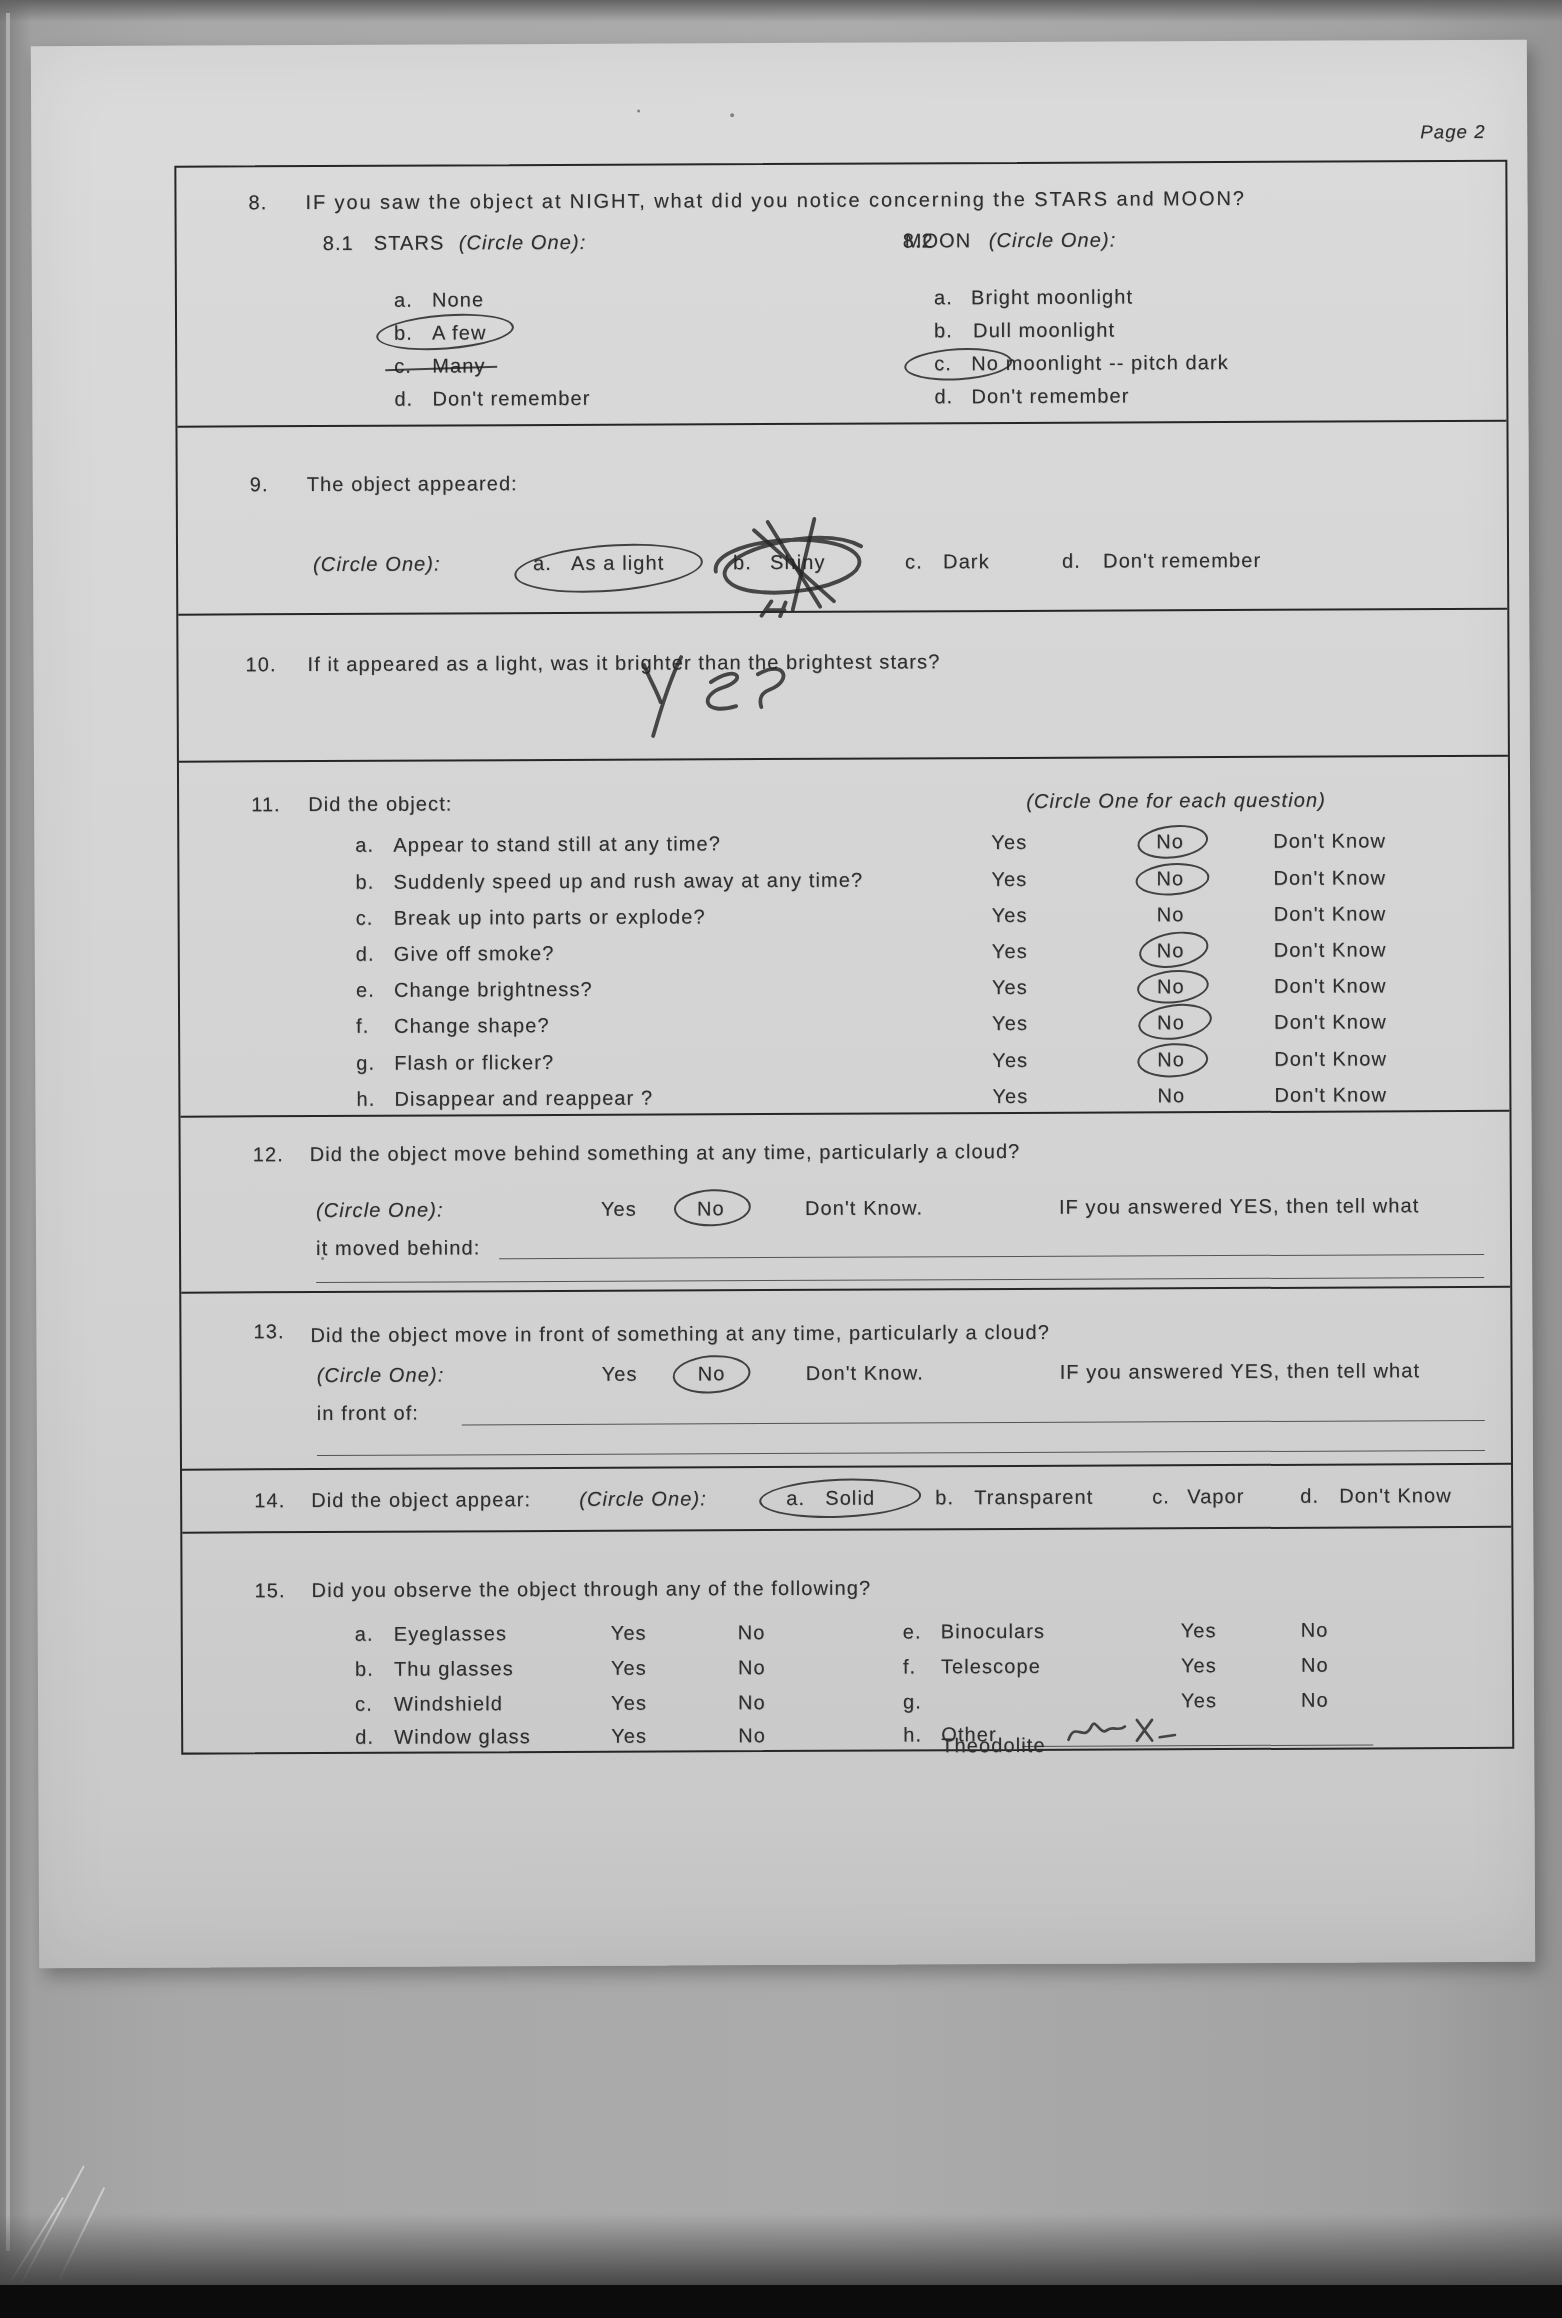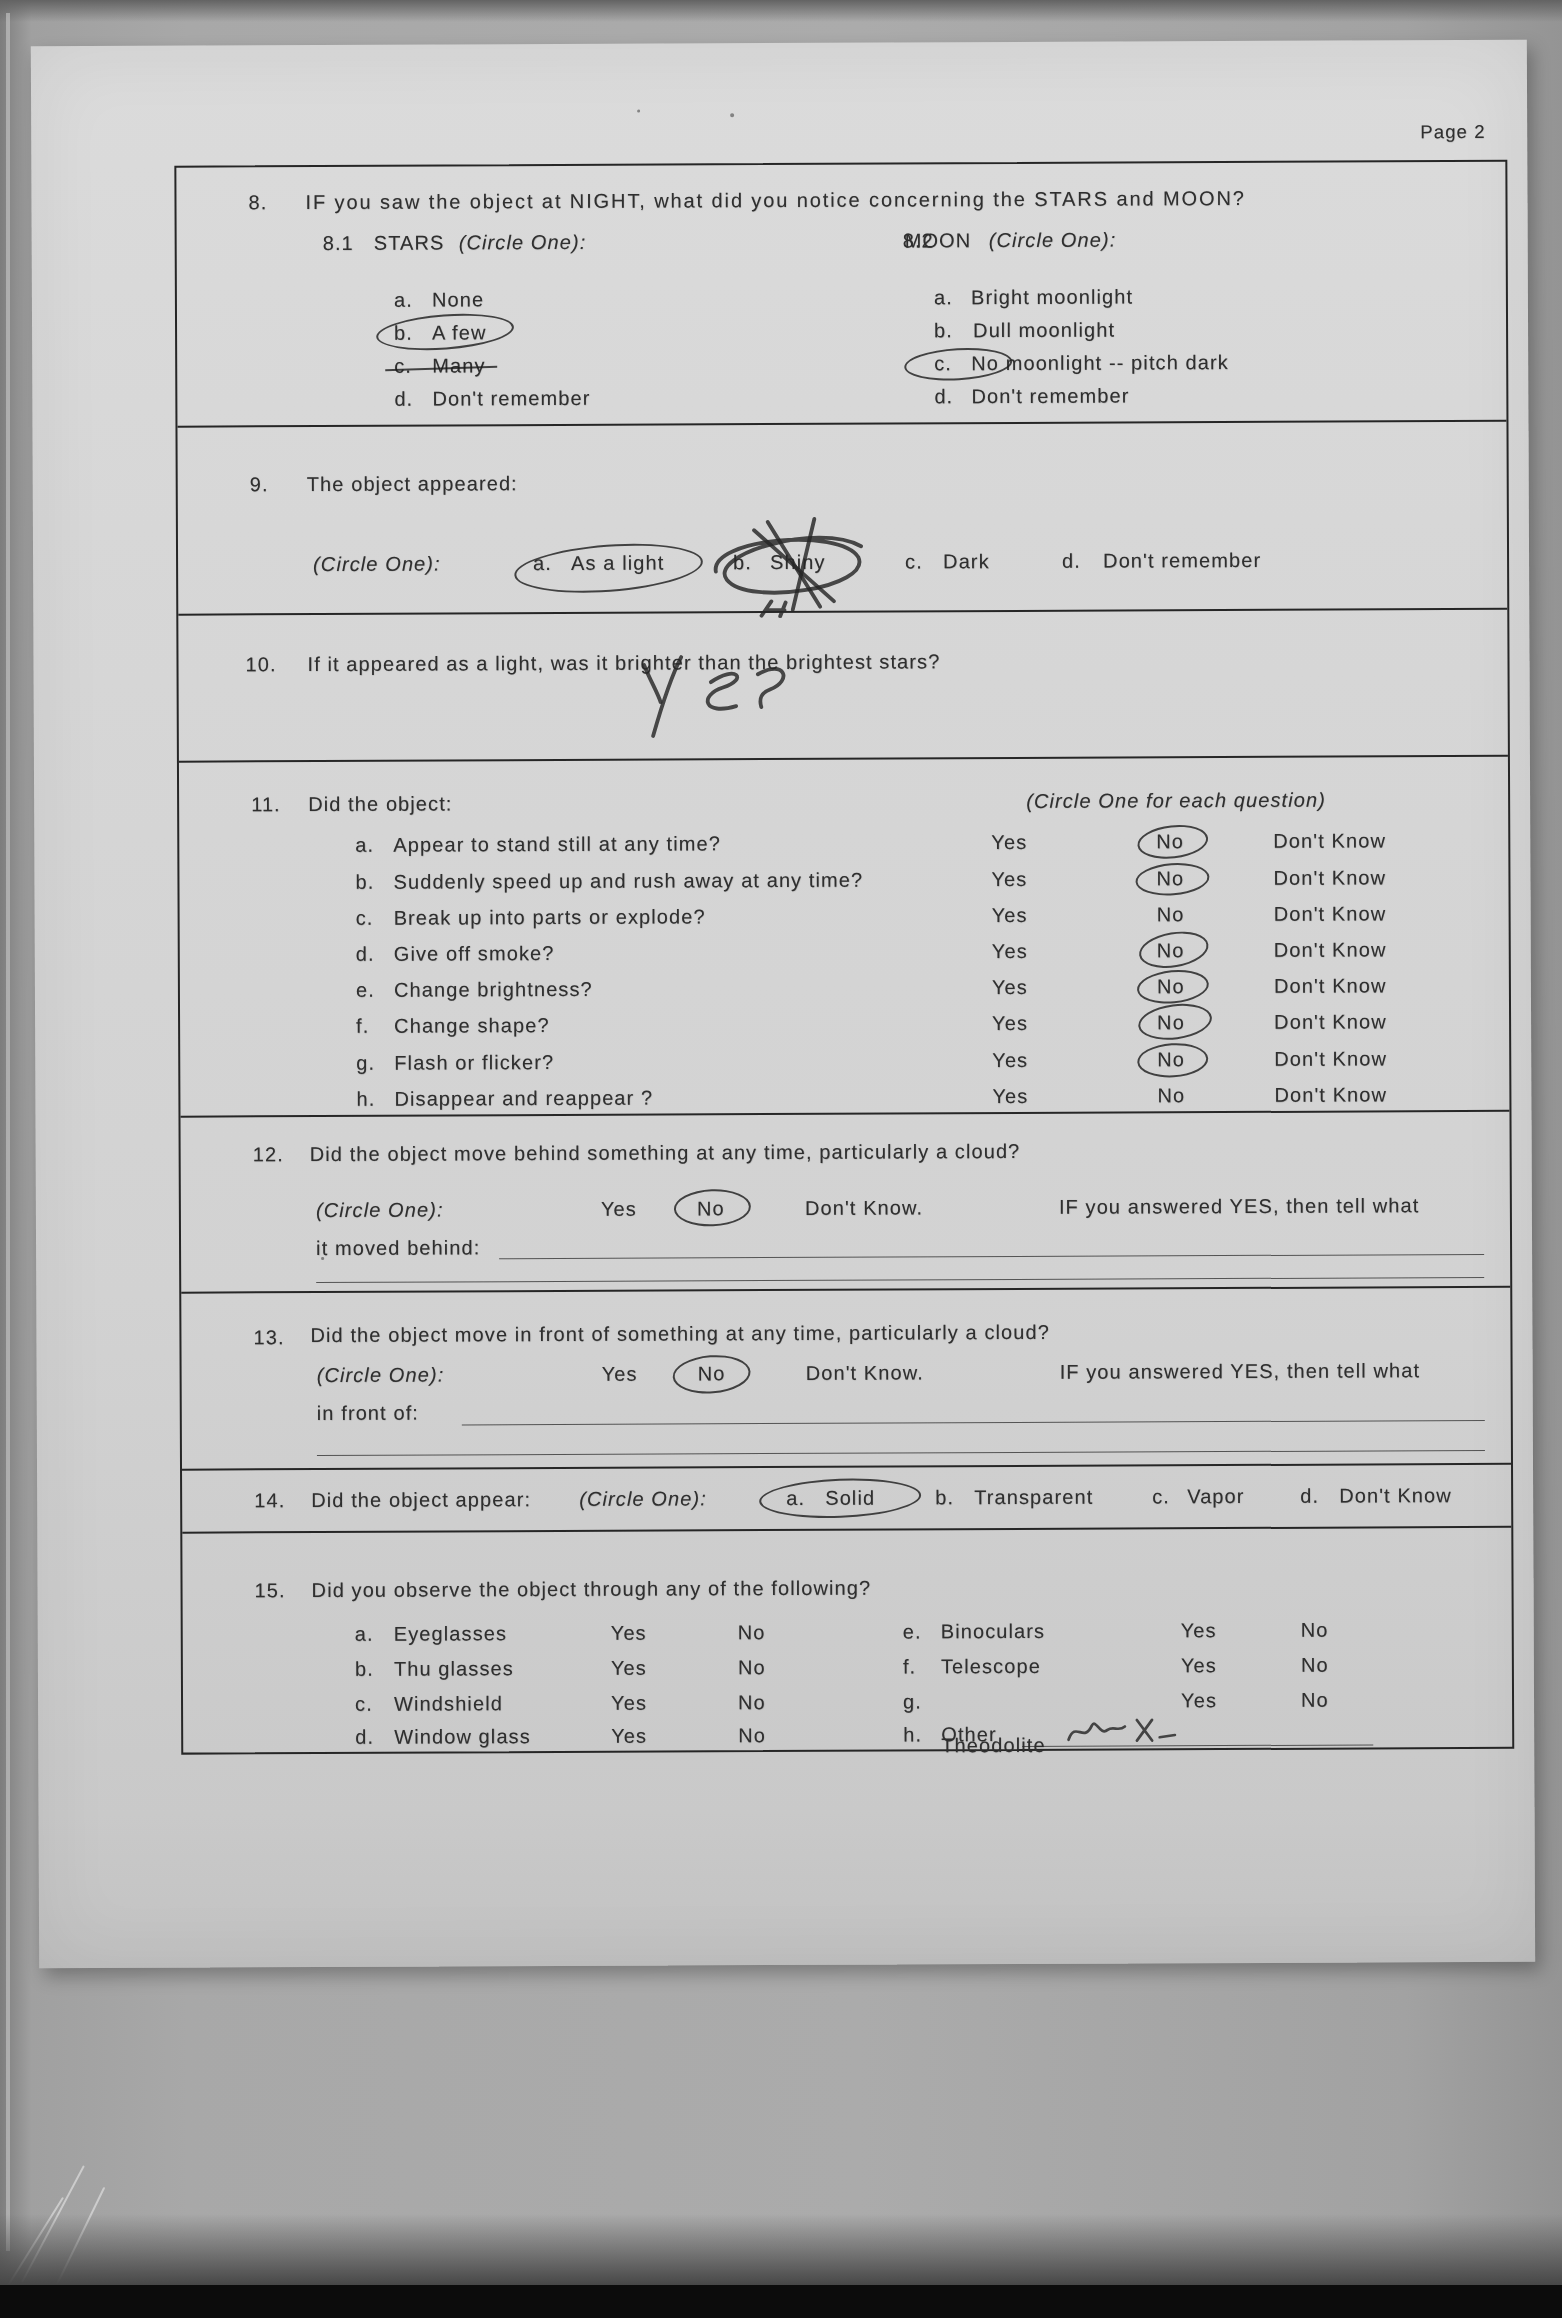--- a/index.html
+++ b/index.html
@@ -21,21 +21,21 @@
   .paper {
     position:absolute; left:35px; top:43px; width:1496px; height:1922px;
     background: linear-gradient(180deg, #dbdbdb 0%, #d7d7d7 25%, #d2d2d2 65%, #c9c9c9 92%, #c2c2c2 100%);
     transform: rotate(-0.25deg);
     box-shadow: 5.5px 8.8px 18.6px rgba(0,0,0,0.28), inset 0 0 77px rgba(0,0,0,0.07);
     color:#2f2f2f;
     font-size:20px;
     letter-spacing:1.1px;
     text-shadow: 0.3px 0.3px 0.8px rgba(45,45,45,.38);
   }
-  .page-number { position:absolute; left:1389px; top:81px; font-size:18.6px; }
+  .page-number { position:absolute; left:1389px; top:81px; font-size:18.6px;font-style:italic; }
 
   .form { position:absolute; left:143px; top:120px; width:1333px; height:1589px; border:2.2px solid #262626; }
   .sec { position:relative; width:100%; }
   .sec + .sec { border-top:2.2px solid #262626; }
   .s8  { height:258px; }
   .s9  { height:188px; }
   .s10 { height:147px; }
   .s11 { height:355px; }
   .s12 { height:176px; }
   .s13 { height:177px; }
@@ -227,21 +227,21 @@
         <div class="ellipse" style="left:493px; top:-7.7px; width:77px; height:37px; transform:rotate(-2deg);"></div>
         <span class="t" style="left:624px;">Don't Know.</span>
         <span class="t" style="left:878px;">IF you answered YES, then tell what</span>
       </div>
       <span class="t" style="left:135px; top:120px;">it moved behind:</span>
       <div class="rule" style="left:318px; top:142px; width:985px;"></div>
       <div class="rule" style="left:135px; top:165px; width:1168px;"></div>
     </section>
 
     <section class="sec s13">
-      <span class="t" style="left:72px; top:33px;">13.</span>
+      <span class="t" style="left:72px; top:27px;">13.</span>
       <span class="t" style="left:129px; top:31px;">Did the object move in front of something at any time, particularly a cloud?</span>
       <div class="row" style="top:71px;">
         <span class="t it" style="left:135px;">(Circle One):</span>
         <span class="t" style="left:420px;">Yes</span>
         <span class="t" style="left:516px;">No</span>
         <div class="ellipse" style="left:491px; top:-6.6px; width:78px; height:38px; transform:rotate(-4deg);"></div>
         <span class="t" style="left:624px;">Don't Know.</span>
         <span class="t" style="left:878px;">IF you answered YES, then tell what</span>
       </div>
       <span class="t" style="left:135px; top:109px;">in front of:</span>

